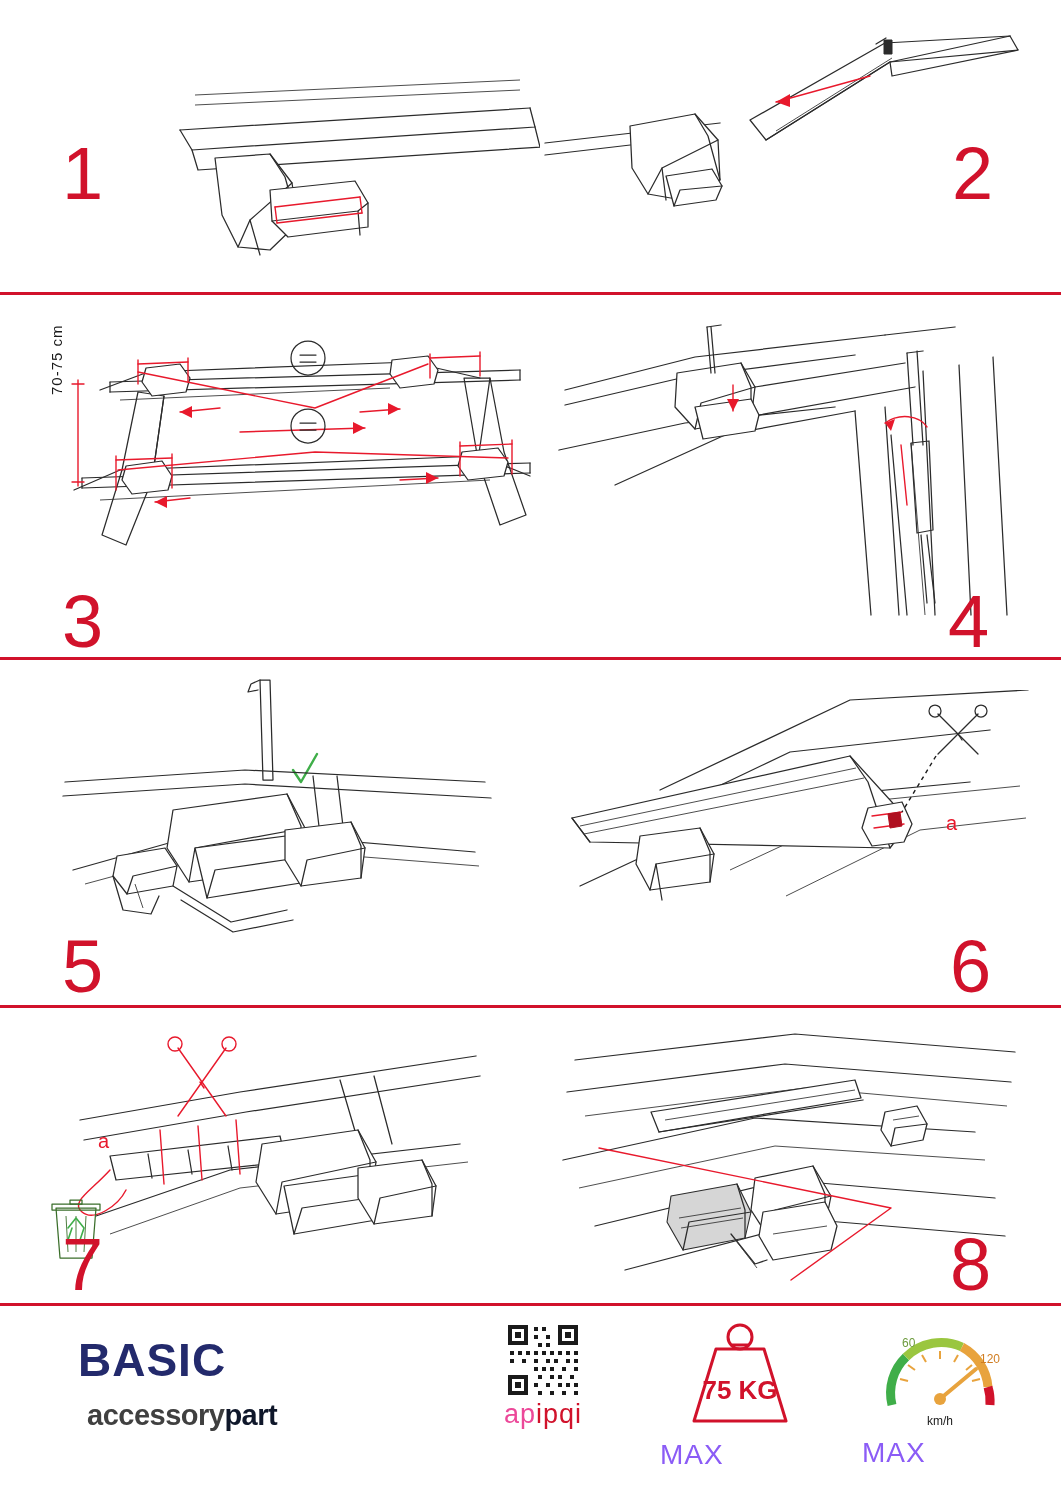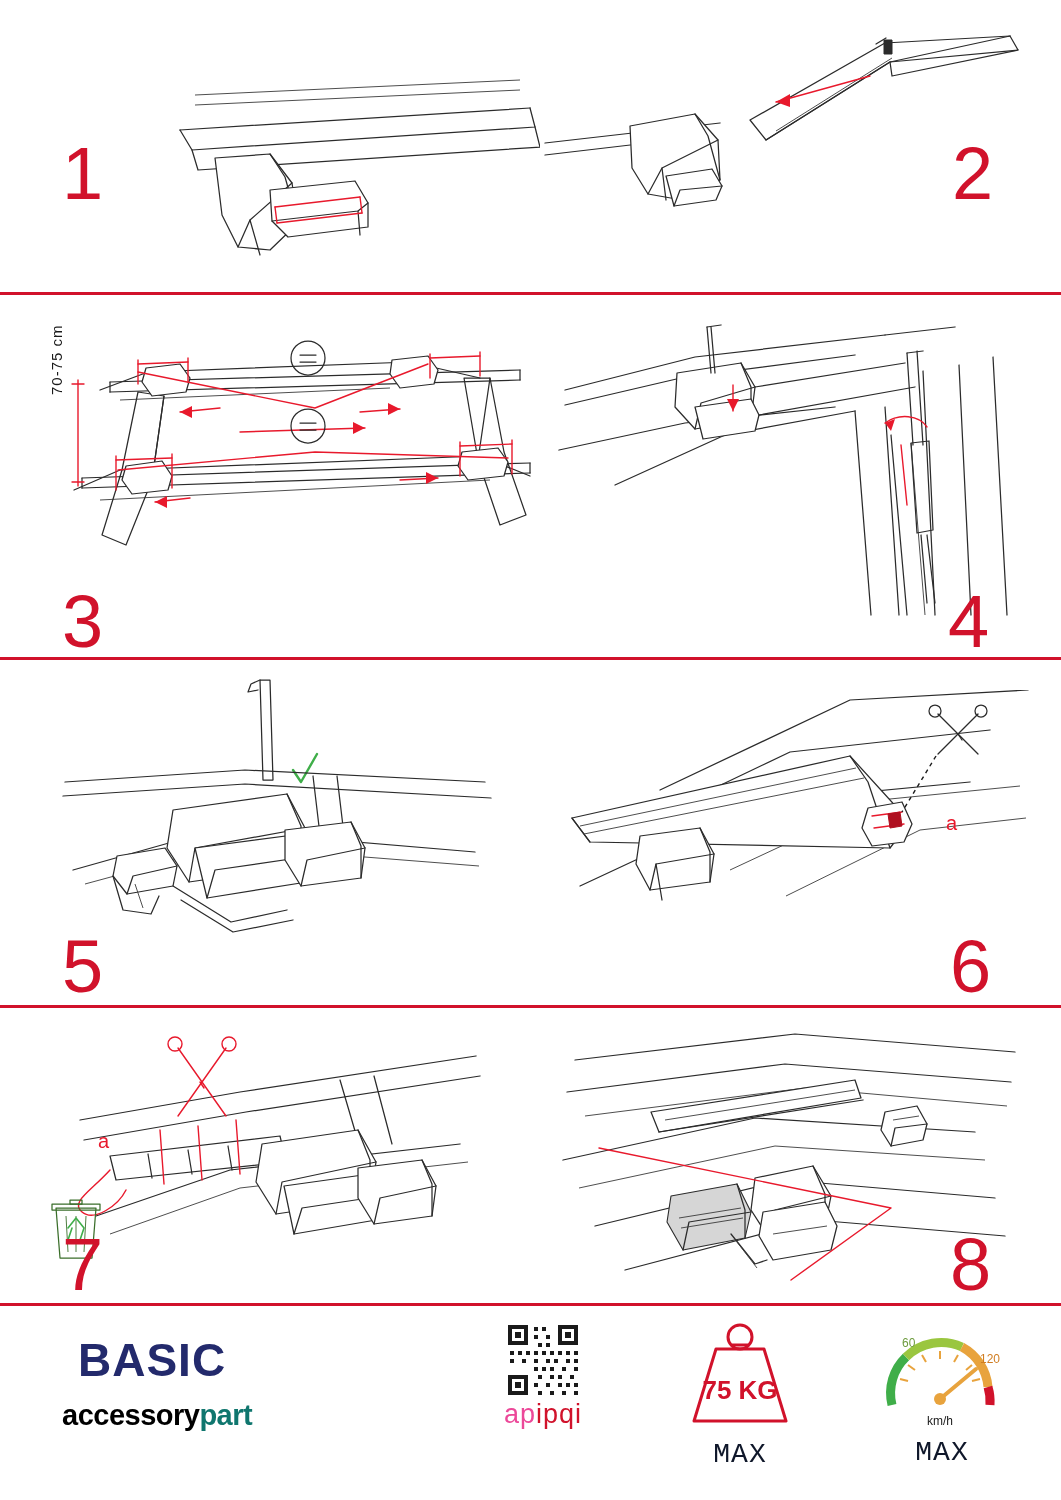--- a/index.html
+++ b/index.html
@@ -84,42 +84,42 @@
   }
   .brand-accessory {
     position: absolute;
     left: 62px;
     top: 96px;
     font-family: "Liberation Sans", sans-serif;
     font-size: 29px;
     font-weight: bold;
     letter-spacing: -0.5px;
   }
-  .brand-accessory .part1 { color: #000000; }
-  .brand-accessory .part2 { color: #0f766e; }
+  .brand-accessory .part1 { color: #404040; margin-left: 25px; }
+  .brand-accessory .part2 { color: #0f172a; }
 
   .logo-block {
     position: absolute;
     text-align: center;
   }
   .logo-caption {
     font-family: "Liberation Sans", sans-serif;
     font-size: 27px;
     letter-spacing: 1px;
   }
   .mdak-cap { color: #1a1a1a; }
   .ipqi-cap { color: #d1122b; }
   .apline-cap .a1 { color: #ec4899; }
   .apline-cap .a2 { color: #d1122b; }
 
   .max-cap {
-    font-family: Liberation Mono, monospace;
+    font-family: Liberation Sans, sans-serif;
     font-size: 28px;
-    color: #0f172a;
-    text-align: center;
+    color: #8b5cf6;
+    text-align: left;
     letter-spacing: 1px;
   }
   .kg-text {
     font-family: "Liberation Sans", sans-serif;
     font-size: 26px;
     fill: #d1122b;
     font-weight: bold;
   }
   .kmh-text {
     font-family: "Liberation Sans", sans-serif;

